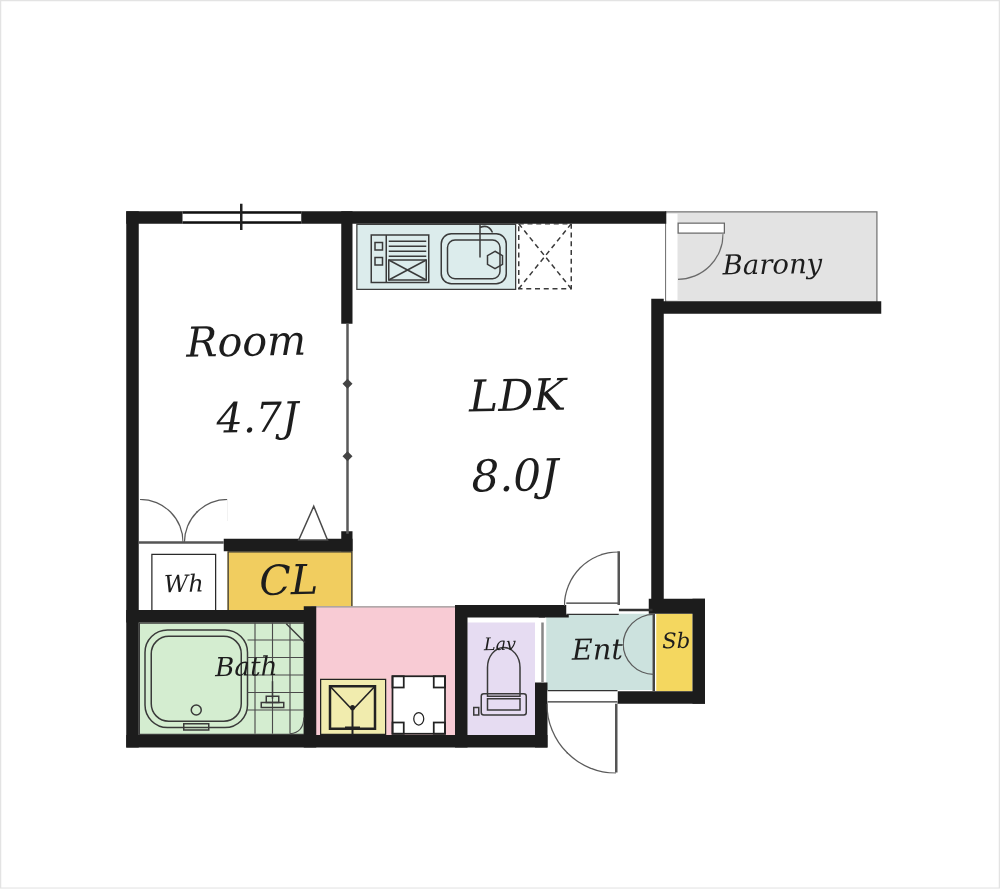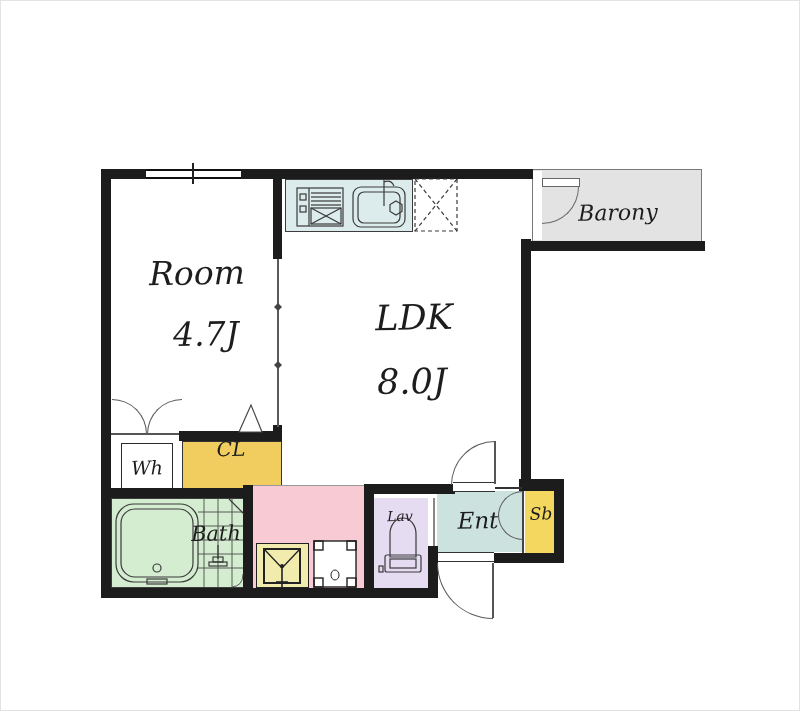--- a/index.html
+++ b/index.html
@@ -158,19 +158,19 @@
       <ellipse cx="334" cy="574" rx="4" ry="5" stroke-width="1"></ellipse>
     </g>
   </svg>
 
   <div class="lbl" style="left:196px;top:272px;font-size:33px;">Room</div>
   <div class="lbl" style="left:205px;top:333px;font-size:33px;">4.7J</div>
   <div class="lbl" style="left:413px;top:317px;font-size:35px;">LDK</div>
   <div class="lbl" style="left:411px;top:381px;font-size:35px;">8.0J</div>
   <div class="lbl" style="left:617px;top:212px;font-size:22px;">Barony</div>
   <div class="lbl" style="left:146px;top:467px;font-size:19px;">Wh</div>
-  <div class="lbl" style="left:230px;top:448px;font-size:20px;">CL</div>
-  <div class="lbl" style="left:215px;top:533px;font-size:21px;">Bath</div>
+  <div class="lbl" style="left:230px;top:463px;font-size:33px;">CL</div>
+  <div class="lbl" style="left:196px;top:533px;font-size:21px;">Bath</div>
   <div class="lbl" style="left:399px;top:515px;font-size:14px;">Lav</div>
   <div class="lbl" style="left:477px;top:520px;font-size:23px;">Ent</div>
   <div class="lbl" style="left:540px;top:513px;font-size:17px;">Sb</div>
 
 </div>
 
 </body></html>

